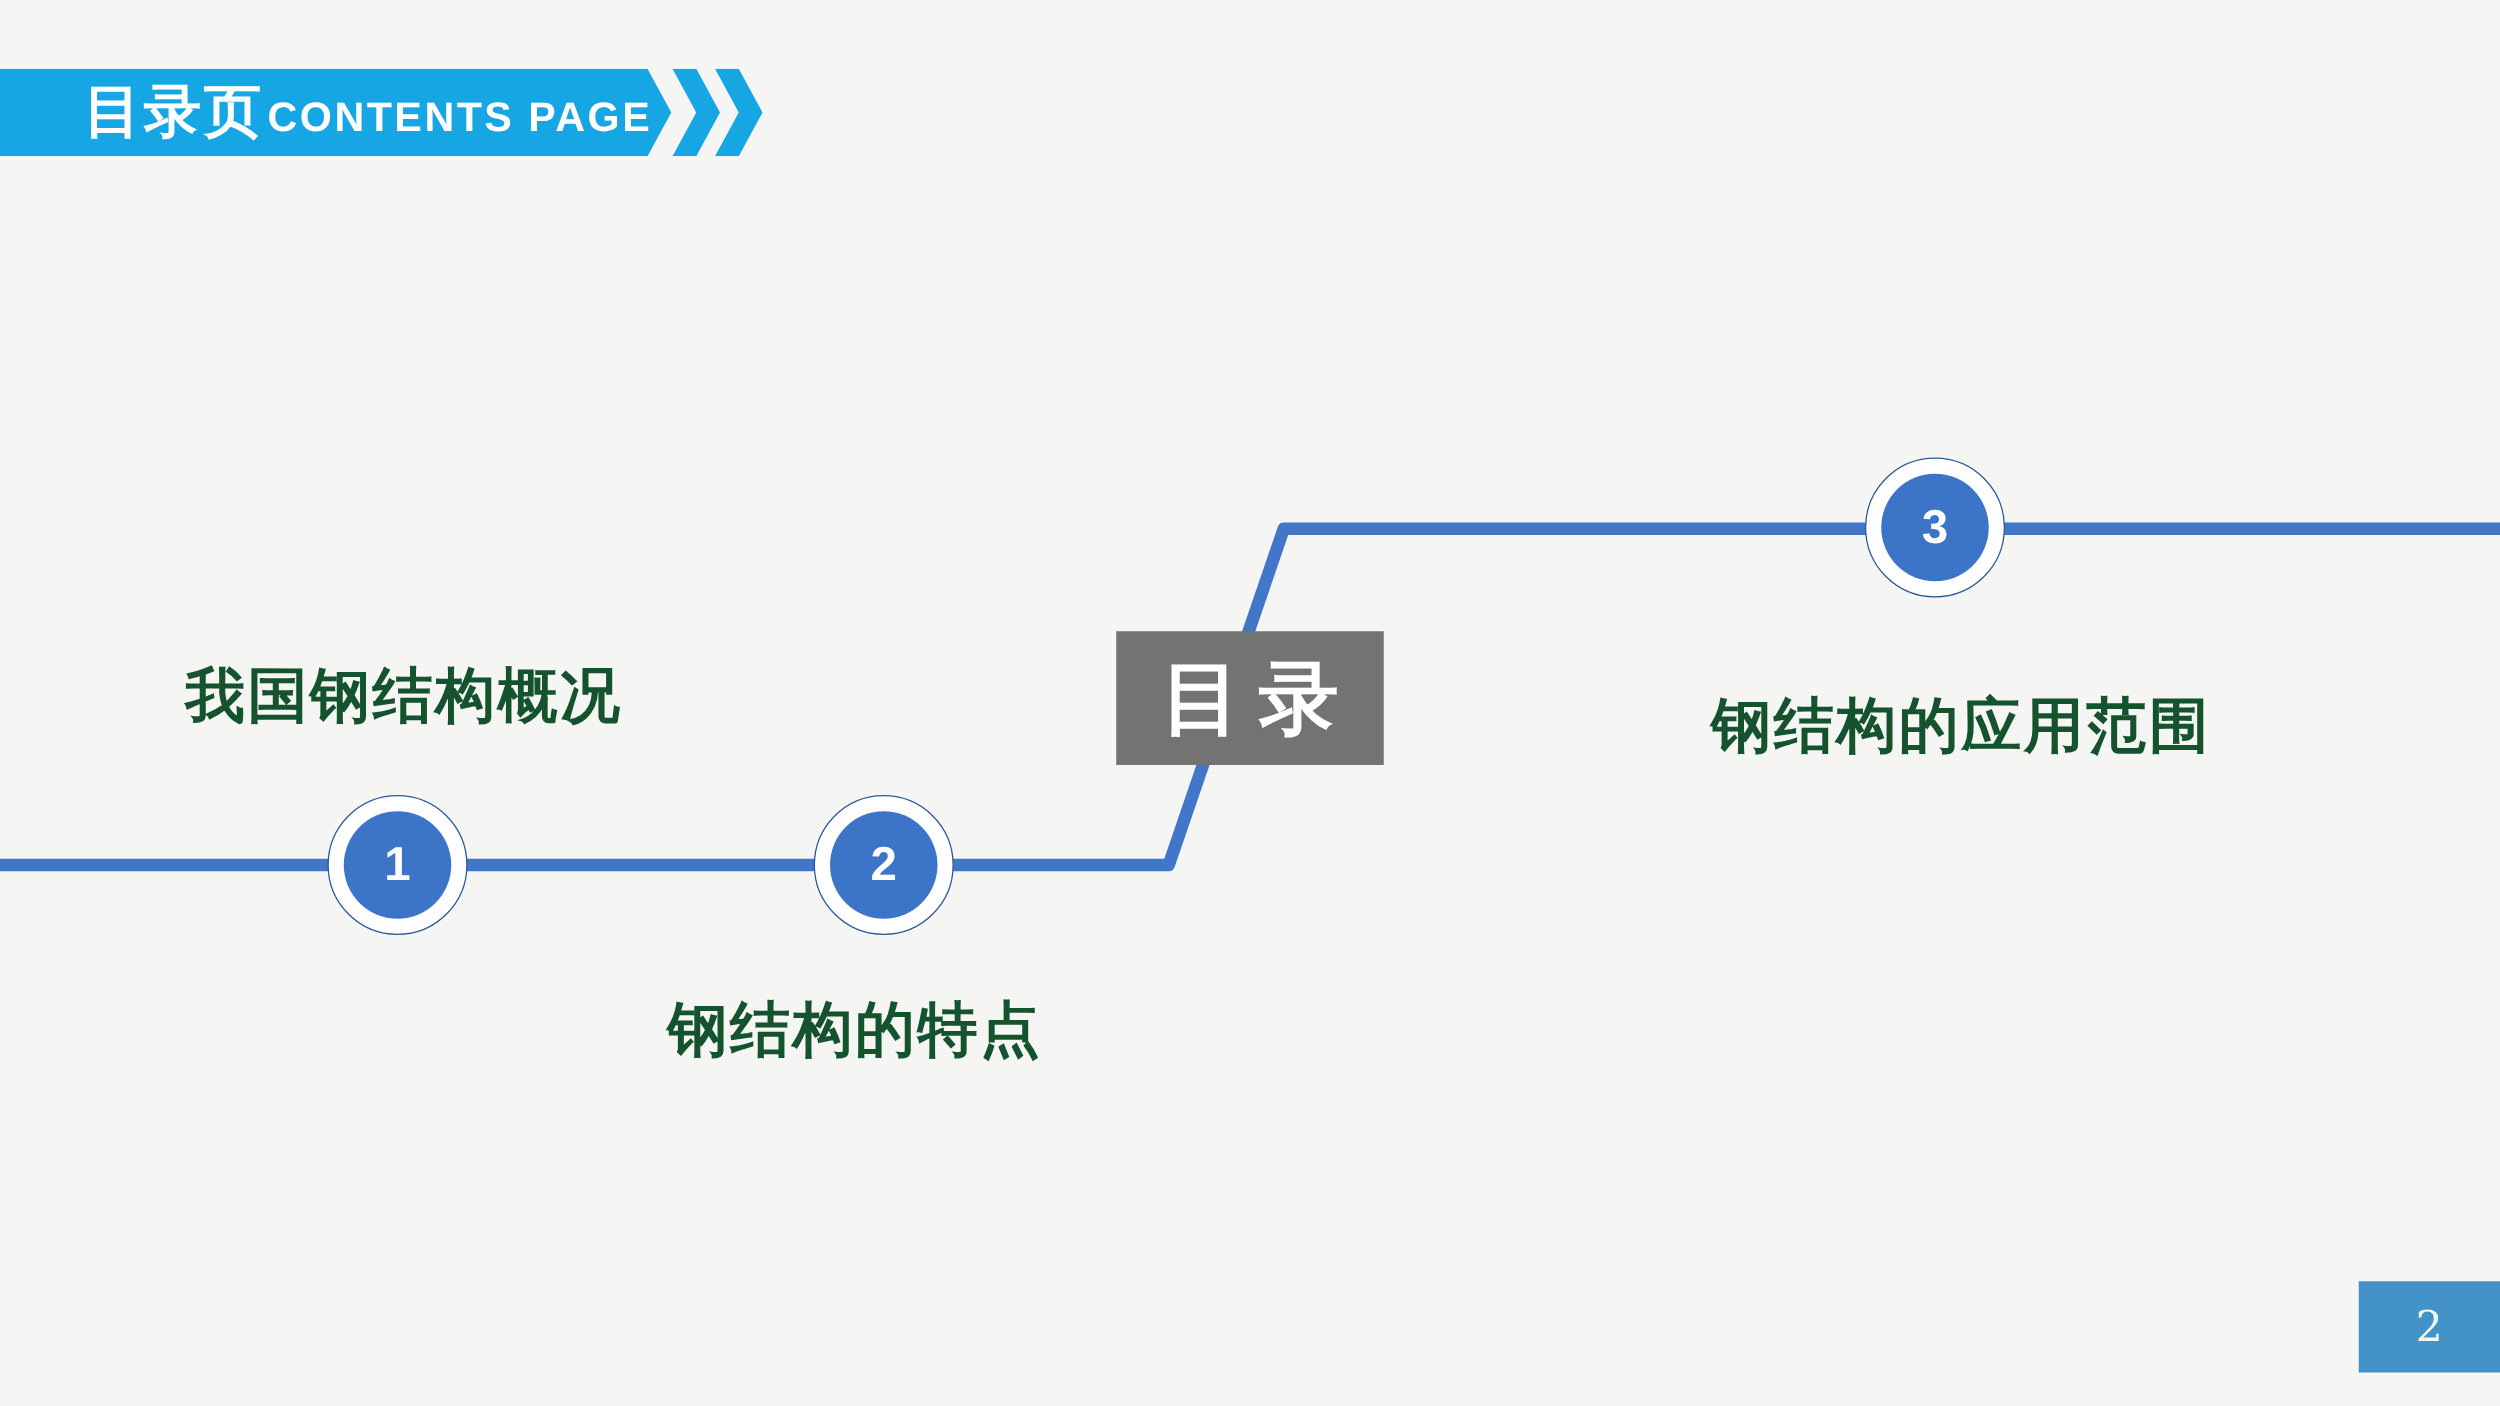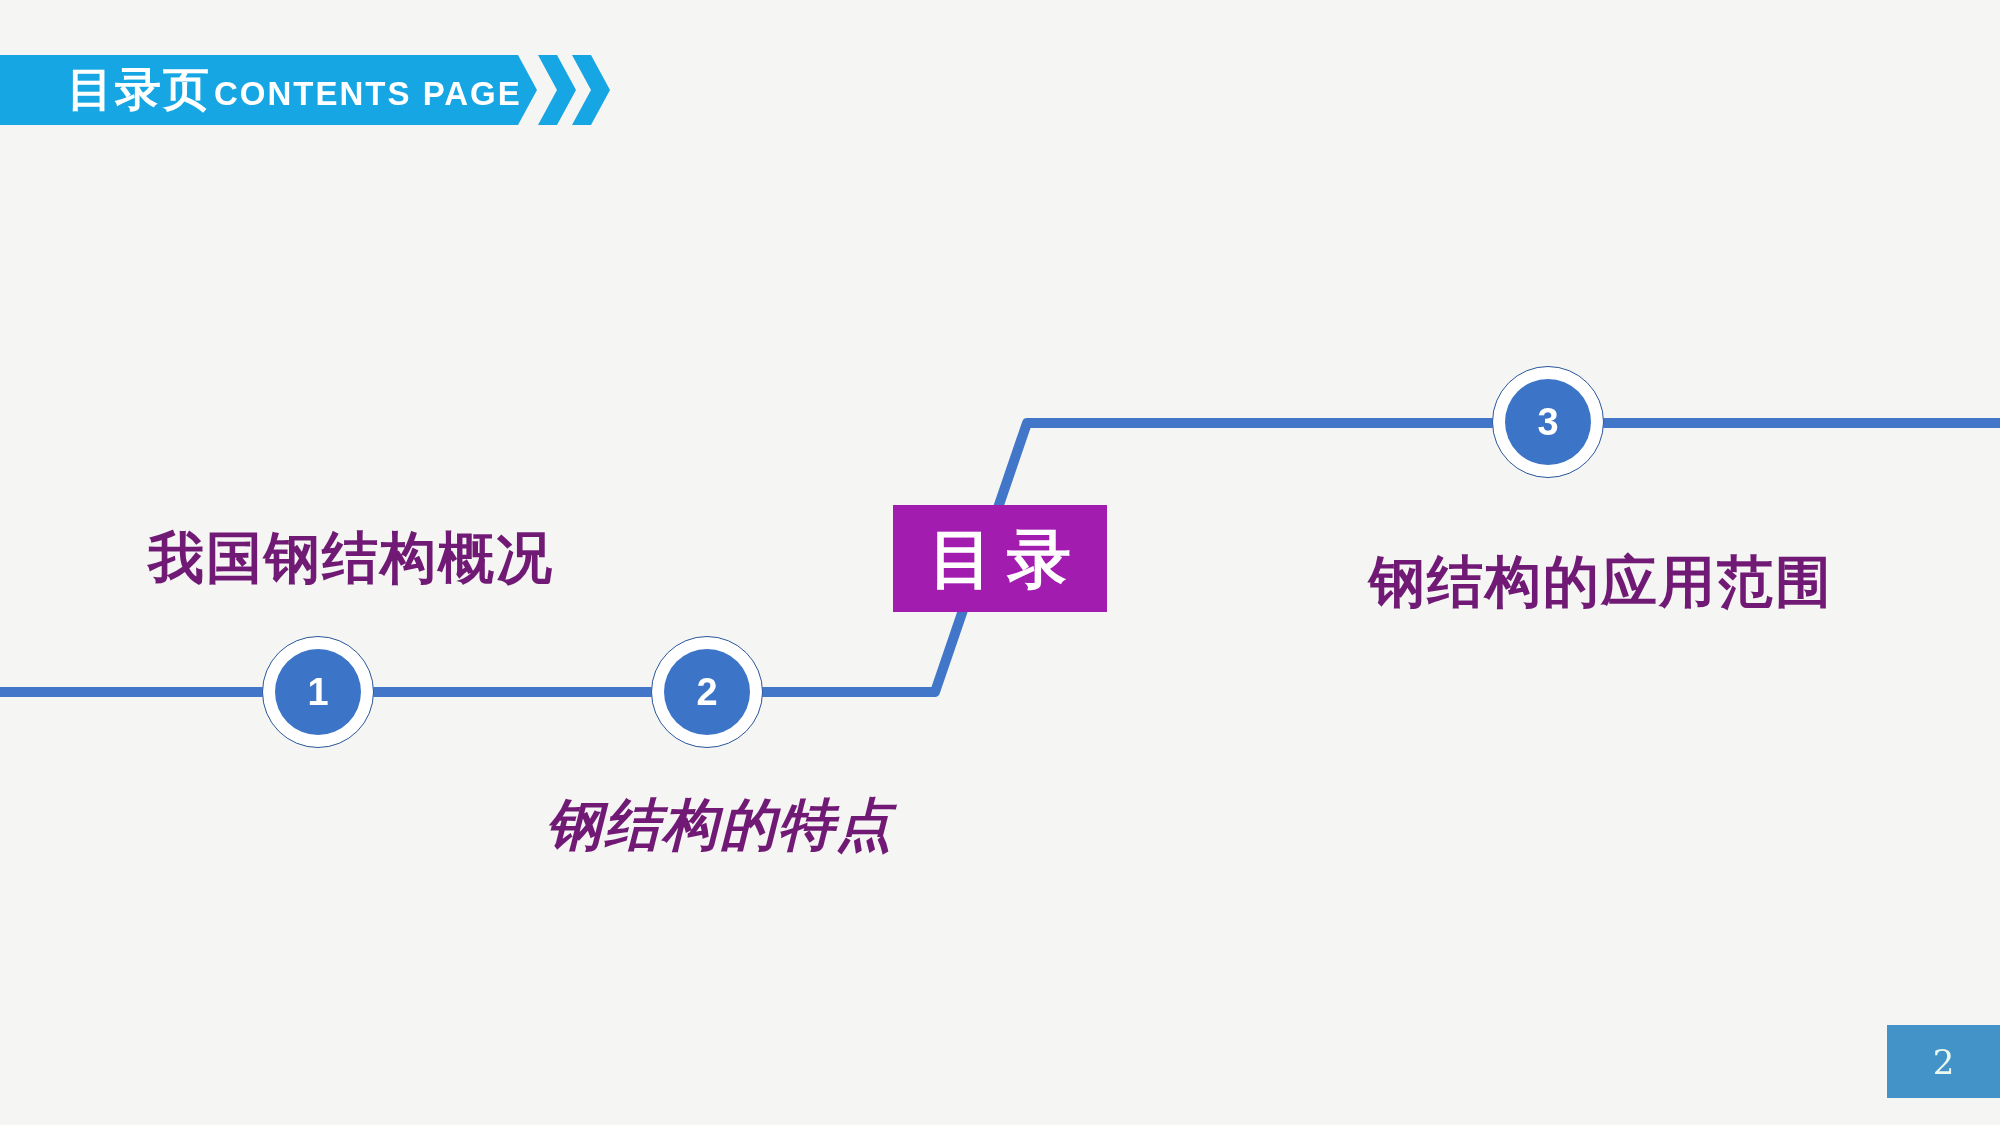--- a/index.html
+++ b/index.html
@@ -39,30 +39,30 @@
     width:86px;height:86px;border-radius:50%;
     background:#3c75c7;
     display:flex;align-items:center;justify-content:center;
   }
   .toc-circle-inner span{
     color:#ffffff;font-size:38px;font-weight:700;line-height:1;
   }
   
   .toc-label{
     position:absolute;z-index:2;
-    color:#701a75;font-size:56px;font-weight:700;letter-spacing:2px;
-    text-align:right;white-space:nowrap;line-height:56px;
+    color:#14532d;font-size:48px;font-weight:700;letter-spacing:2px;
+    text-align:left;white-space:nowrap;line-height:56px;
   }
   .label-1{left:148px;top:530px;width:360px;}
-  .label-2{left:534px;top:797px;width:360px;font-style:italic;}
+  .label-2{left:534px;top:797px;width:360px;}
   .label-3{left:1369px;top:554px;width:400px;}
   
   .center-box{
     position:absolute;left:893px;top:505px;width:214px;height:107px;
-    background:#a21caf;z-index:2;
+    background:#737373;z-index:2;
     display:flex;align-items:center;justify-content:center;
   }
   .center-box span{
     color:#ffffff;font-size:64px;font-weight:700;
     letter-spacing:14px;text-indent:14px;line-height:1;
   }
   
   .page-box{
     position:absolute;left:1887px;top:1025px;width:113px;height:73px;
     background:#4493c8;z-index:2;

